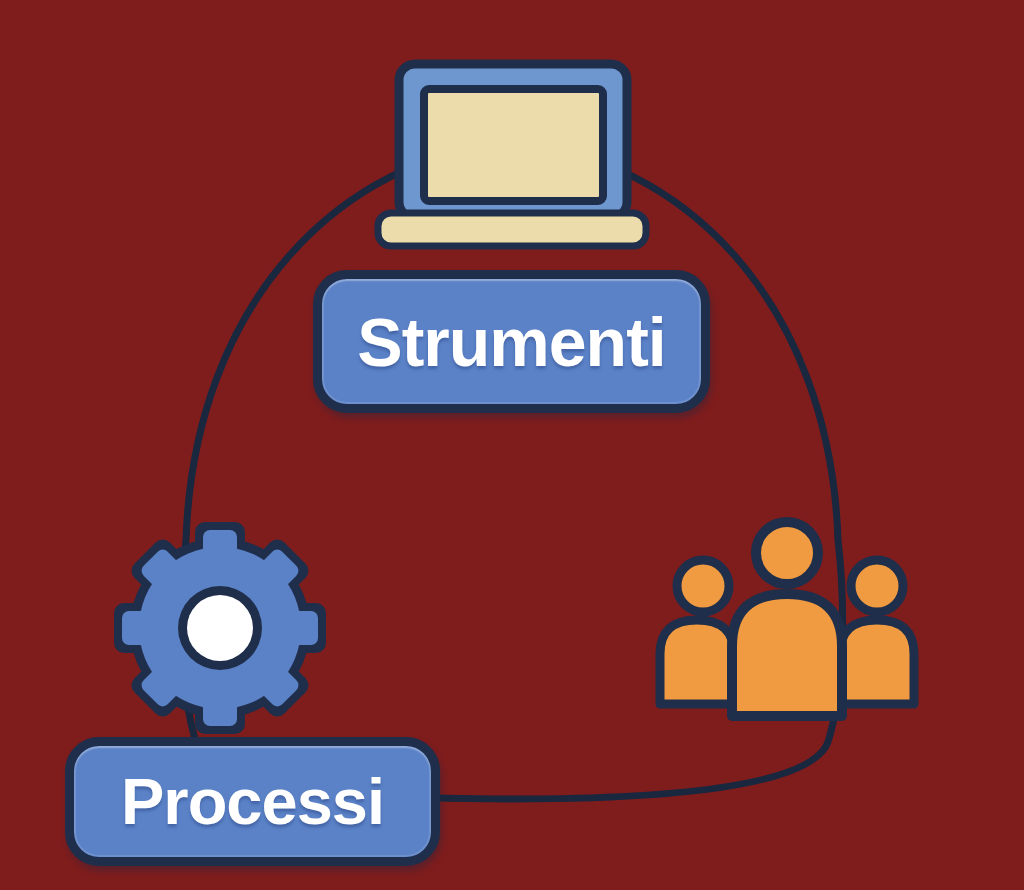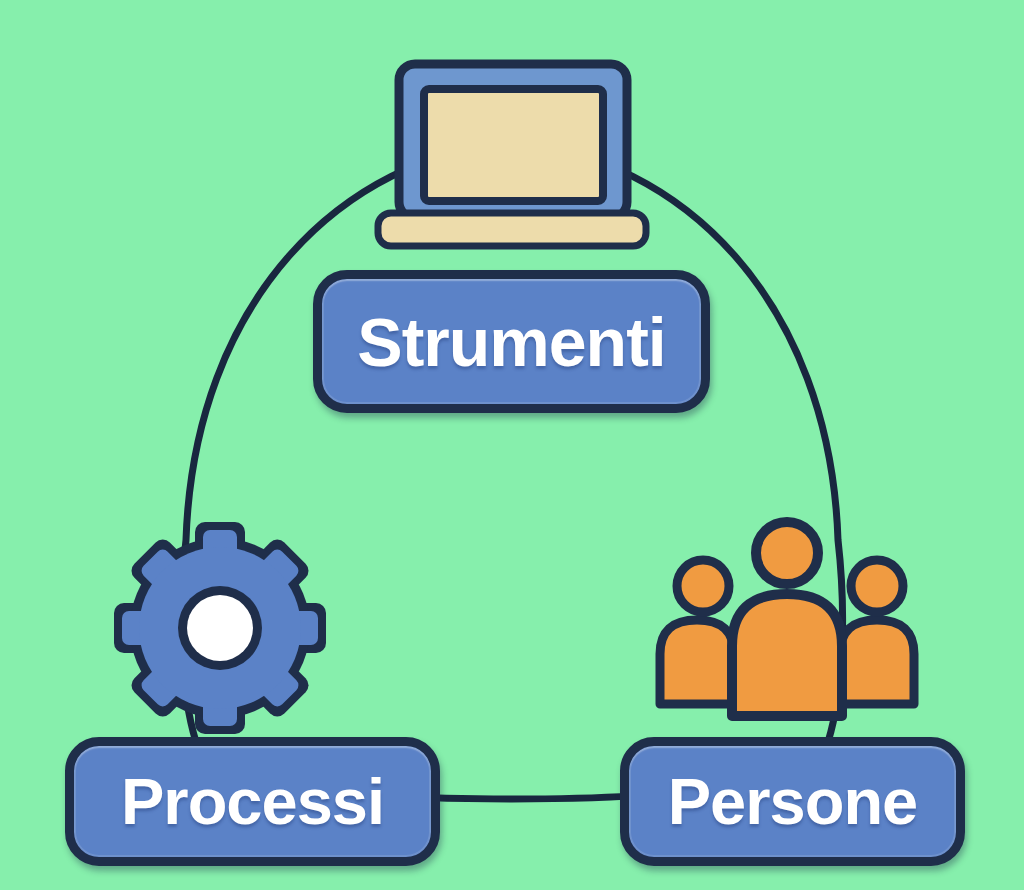--- a/index.html
+++ b/index.html
@@ -1,19 +1,19 @@
 <!DOCTYPE html>
 <html><head>
 <meta charset="utf-8">
 <style>
   html,body{margin:0;padding:0;background:#ffffff;}
   #canvas{
     position:relative;
     width:1024px;height:890px;
-    background:#86efac;
+    background:#7f1d1d;
     overflow:hidden;
     font-family:"Liberation Sans", sans-serif;
   }
   #diagram-svg{position:absolute;left:0;top:0;z-index:1;}
   .node{
     position:absolute;
     z-index:2;
     box-sizing:border-box;
     background:#5b82c7;
     border:9px solid #1f2e4a;
@@ -83,17 +83,14 @@
   </svg>
 
   <div class="node" id="node-strumenti">
     <span>Strumenti</span>
   </div>
 
   <div class="node" id="node-processi">
     <span>Processi</span>
   </div>
 
-  <div class="node" id="node-persone">
-    <span>Persone</span>
-  </div>
 
 </div>
 
 </body></html>

